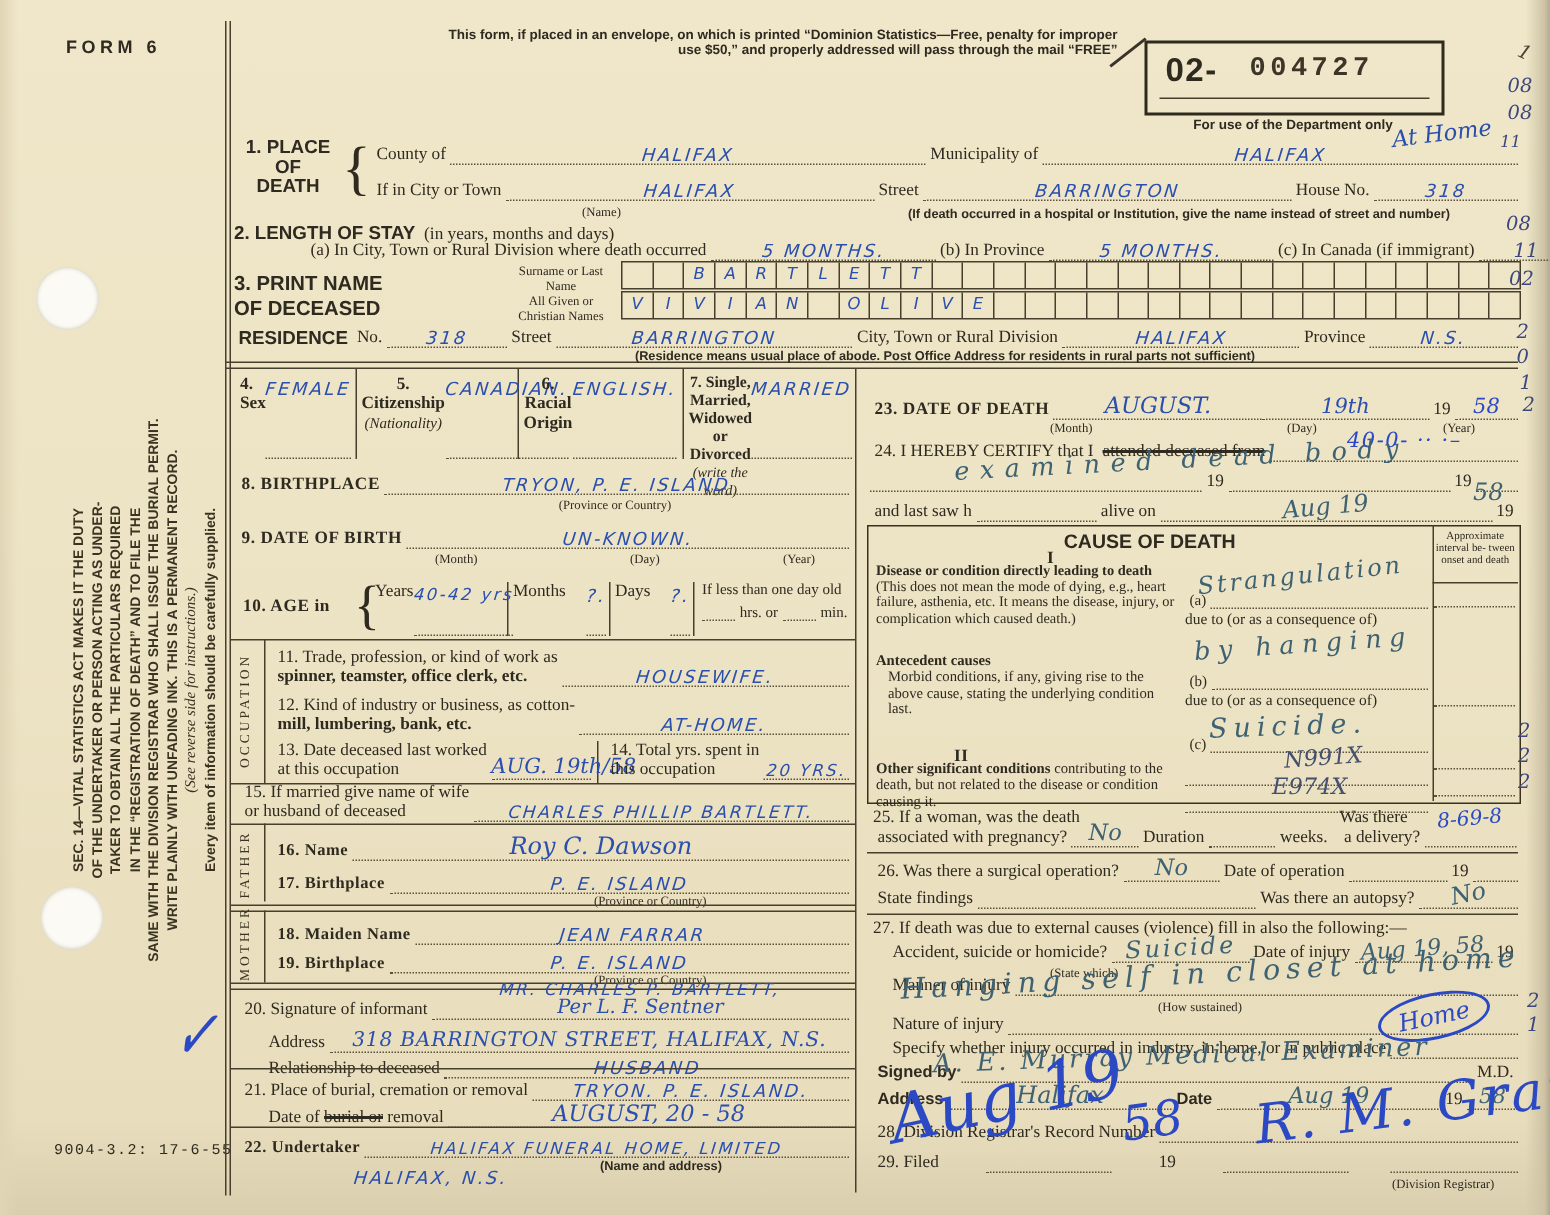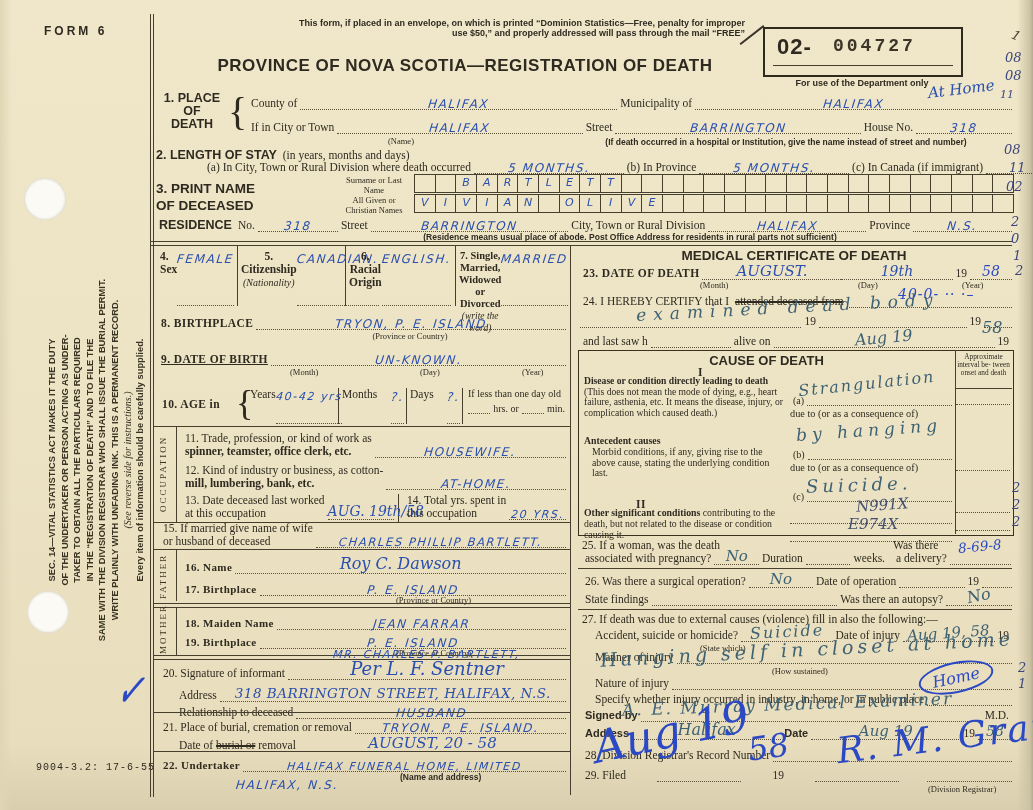--- a/index.html
+++ b/index.html
@@ -47,21 +47,20 @@
   <div class="edge-l"></div>
   <div class="hole" style="left:24px;top:178px;"></div>
   <div class="hole" style="left:27px;top:591px;"></div>
 
   
   <div class="a hb" style="left:44px;top:24px;font-size:12px;letter-spacing:3px;">FORM 6</div>
   <div class="a" style="left:225px;top:18px;width:520px;text-align:right;">
     <div class="nb" style="font-size:9px;">This form, if placed in an envelope, on which is printed “Dominion Statistics—Free, penalty for improper</div>
     <div class="nb" style="font-size:9px;">use $50,” and properly addressed will pass through the mail “FREE”</div>
   </div>
-  <div class="a hb" style="left:200px;top:56px;width:530px;text-align:center;font-size:17px;letter-spacing:.5px;">PROVINCE OF NOVA SCOTIA—REGISTRATION OF DEATH</div>
 
   <div class="a" style="left:763px;top:27px;width:196px;height:46px;border:2px solid #2f2a1e;">
     <span class="hb" style="position:absolute;left:12px;top:5px;font-size:22px;letter-spacing:1px;">02-</span>
     <span style="position:absolute;left:68px;top:7px;font-family:'Liberation Mono',monospace;font-weight:bold;font-size:18px;letter-spacing:3px;color:#3c352а;color:#3c3528;">004727</span>
     <div class="hl" style="left:8px;right:8px;bottom:9px;width:auto;"></div>
   </div>
   <div class="a nb" style="left:766px;top:78px;width:192px;text-align:center;font-size:9px;">For use of the Department only</div>
   <div class="a" style="left:737px;top:34px;width:30px;height:2px;background:#3a332a;transform:rotate(-38deg);"></div>
 
   
@@ -232,21 +231,21 @@
     <div class="cv"><i class="hv">MARRIED</i></div>
   </div>
 
   
   <div class="a r" style="left:158px;top:312px;width:408px;height:18px;">
     <span class="t bs">8. BIRTHPLACE</span>
     <span class="f"><i class="hv">TRYON, P. E. ISLAND</i></span>
   </div>
   <div class="a ns" style="left:320px;top:331px;width:180px;text-align:center;">(Province or Country)</div>
 
-  <div class="a r" style="left:158px;top:348px;width:408px;height:18px;text-decoration:underline;">
+  <div class="a r" style="left:158px;top:348px;width:408px;height:18px;">
     <span class="t bs">9. DATE OF BIRTH</span>
     <span class="f"><i class="hv">UN-KNOWN.</i></span>
   </div>
   <div class="a ns" style="left:290px;top:367px;">(Month)</div>
   <div class="a ns" style="left:420px;top:367px;">(Day)</div>
   <div class="a ns" style="left:522px;top:367px;">(Year)</div>
 
   <div class="a bs" style="left:162px;top:398px;">10. AGE in</div>
   <div class="a" style="left:236px;top:382px;font-size:36px;">{</div>
   <div class="vl" style="left:338px;top:388px;height:36px;"></div>
@@ -328,21 +327,21 @@
   <div class="a r" style="left:182px;top:633px;width:384px;height:16px;">
     <span class="t bs" style="font-size:11px;">19. Birthplace</span>
     <span class="f"><i class="hv">P. E. ISLAND</i></span>
   </div>
   <div class="a ns" style="left:396px;top:648px;">(Province or Country)</div>
   <div class="dbl" style="left:154px;top:655px;width:416px;"></div>
 
   
   <div class="a r" style="left:160px;top:660px;width:406px;height:20px;">
     <span class="t">20. Signature of informant</span>
-    <span class="f"><i class="hv" style="font-size:11px;">MR. CHARLES P. BARTLETT,</i> <i class="cu" style="font-size:18px;">Per L. F. Sentner</i></span>
+    <span class="f"><i class="hv" style="font-size:11px;">MR. CHARLES P. BARTLETT,</i> <i class="cu" style="font-size:13px;">Per L. F. Sentner</i></span>
   </div>
   <div class="a r" style="left:176px;top:684px;width:390px;height:18px;">
     <span class="t">Address</span>
     <span class="f"><i class="cu" style="font-size:13.5px;letter-spacing:.5px;">318 BARRINGTON STREET, HALIFAX, N.S.</i></span>
   </div>
   <div class="a r" style="left:176px;top:703px;width:390px;height:16px;">
     <span class="t">Relationship to deceased</span>
     <span class="f"><i class="hv">HUSBAND</i></span>
   </div>
   <div class="hl" style="left:154px;top:712px;width:416px;"></div>
@@ -360,21 +359,20 @@
 
   
   <div class="a r" style="left:160px;top:754px;width:406px;height:18px;">
     <span class="t bs" style="font-size:11px;">22. Undertaker</span>
     <span class="f"><i class="hv" style="font-size:11px;">HALIFAX FUNERAL HOME, LIMITED</i></span>
   </div>
   <div class="a nb" style="left:400px;top:772px;">(Name and address)</div>
   <div class="a hv" style="left:236px;top:778px;">HALIFAX, N.S.</div>
 
   
-  <div class="a hb" style="left:576px;top:248px;width:436px;text-align:center;font-size:13.5px;">MEDICAL CERTIFICATE OF DEATH</div>
 
   
   <div class="a r" style="left:580px;top:262px;width:432px;height:18px;">
     <span class="t bs">23. DATE OF DEATH</span>
     <span class="f" style="flex:2;"><i class="cu" style="font-size:15px;">AUGUST.</i></span>
     <span class="f" style="flex:1.6;"><i class="cu" style="font-size:14px;">19th</i></span>
     <span class="t">19</span>
     <span class="f" style="max-width:42px;"><i class="bb" style="font-size:14px;">58</i></span>
   </div>
   <div class="a ns" style="left:700px;top:280px;">(Month)</div>

